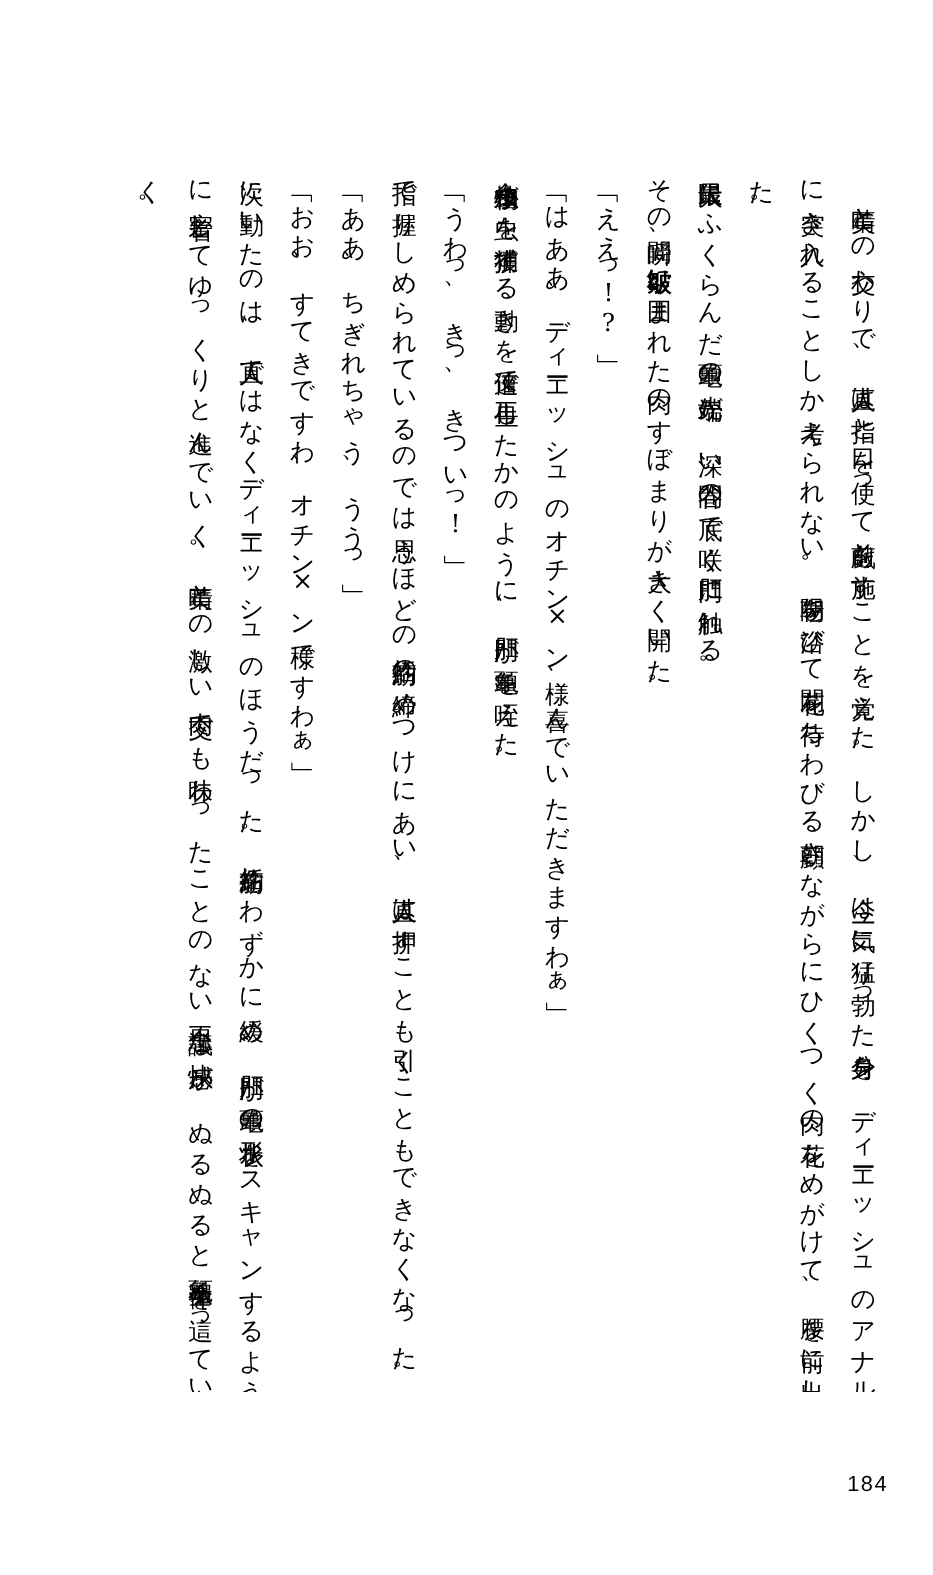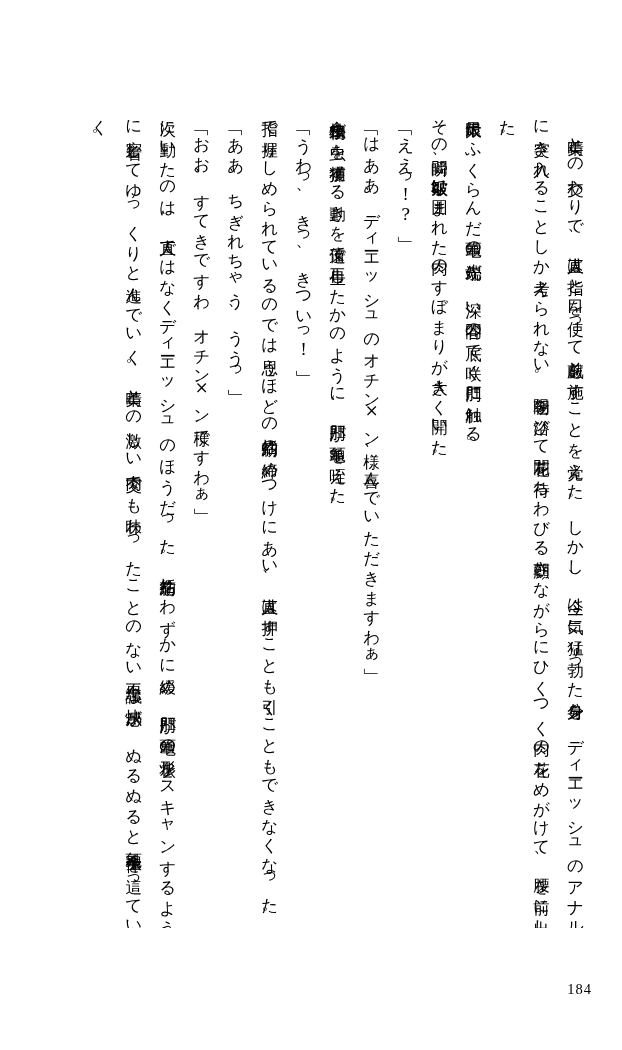--- a/index.html
+++ b/index.html
@@ -53,21 +53,21 @@
   }
 
   .emph {
     font-weight: bold;
   }
 
   #page-number {
     position: absolute;
     right: 30px;
     bottom: 52px;
-    font-family: Liberation Serif, serif;
+    font-family: Liberation Sans, sans-serif;
     font-size: 14.5px;
     letter-spacing: 1px;
     color: #000000;
   }
 </style>
 </head>
 <body>
 
 <div id="page">
 

